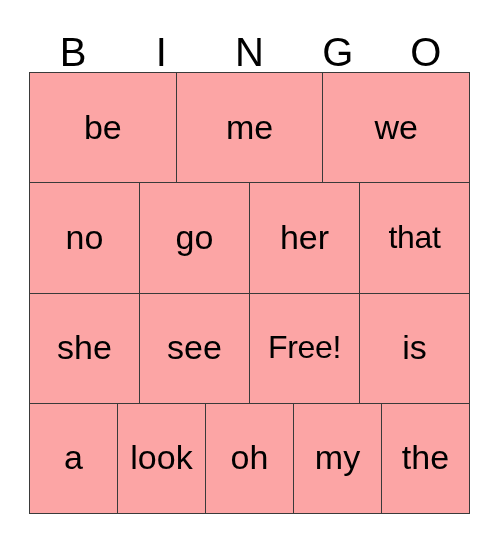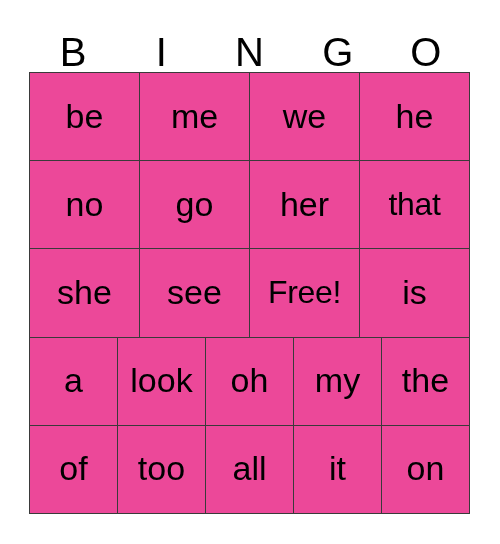--- a/index.html
+++ b/index.html
@@ -68,21 +68,21 @@
   }
   .cell {
     flex: 1 1 0;
     min-width: 0;
     box-sizing: border-box;
     border-right: 1px solid #3a3a3a;
     border-bottom: 1px solid #3a3a3a;
     display: flex;
     align-items: center;
     justify-content: center;
-    background: #ec4899;
+    background: #fca5a5;
     overflow: hidden;
   }
   .cell span {
     font-size: 34px;
     line-height: 1;
     color: #000000;
     white-space: nowrap;
     display: block;
     transform: translateY(-1px);
   }
@@ -120,23 +120,20 @@
     <div class="grid-row">
       <div class="cell">
         <span>be</span>
       </div>
       <div class="cell">
         <span>me</span>
       </div>
       <div class="cell">
         <span>we</span>
       </div>
-      <div class="cell">
-        <span>he</span>
-      </div>
     </div>
 
     <div class="grid-row">
       <div class="cell">
         <span>no</span>
       </div>
       <div class="cell">
         <span>go</span>
       </div>
       <div class="cell">
@@ -173,32 +170,15 @@
         <span>oh</span>
       </div>
       <div class="cell">
         <span>my</span>
       </div>
       <div class="cell">
         <span>the</span>
       </div>
     </div>
 
-    <div class="grid-row">
-      <div class="cell">
-        <span>of</span>
-      </div>
-      <div class="cell">
-        <span>too</span>
-      </div>
-      <div class="cell">
-        <span>all</span>
-      </div>
-      <div class="cell">
-        <span>it</span>
-      </div>
-      <div class="cell">
-        <span>on</span>
-      </div>
-    </div>
 
   </div>
 </div>
 
 </body></html>

